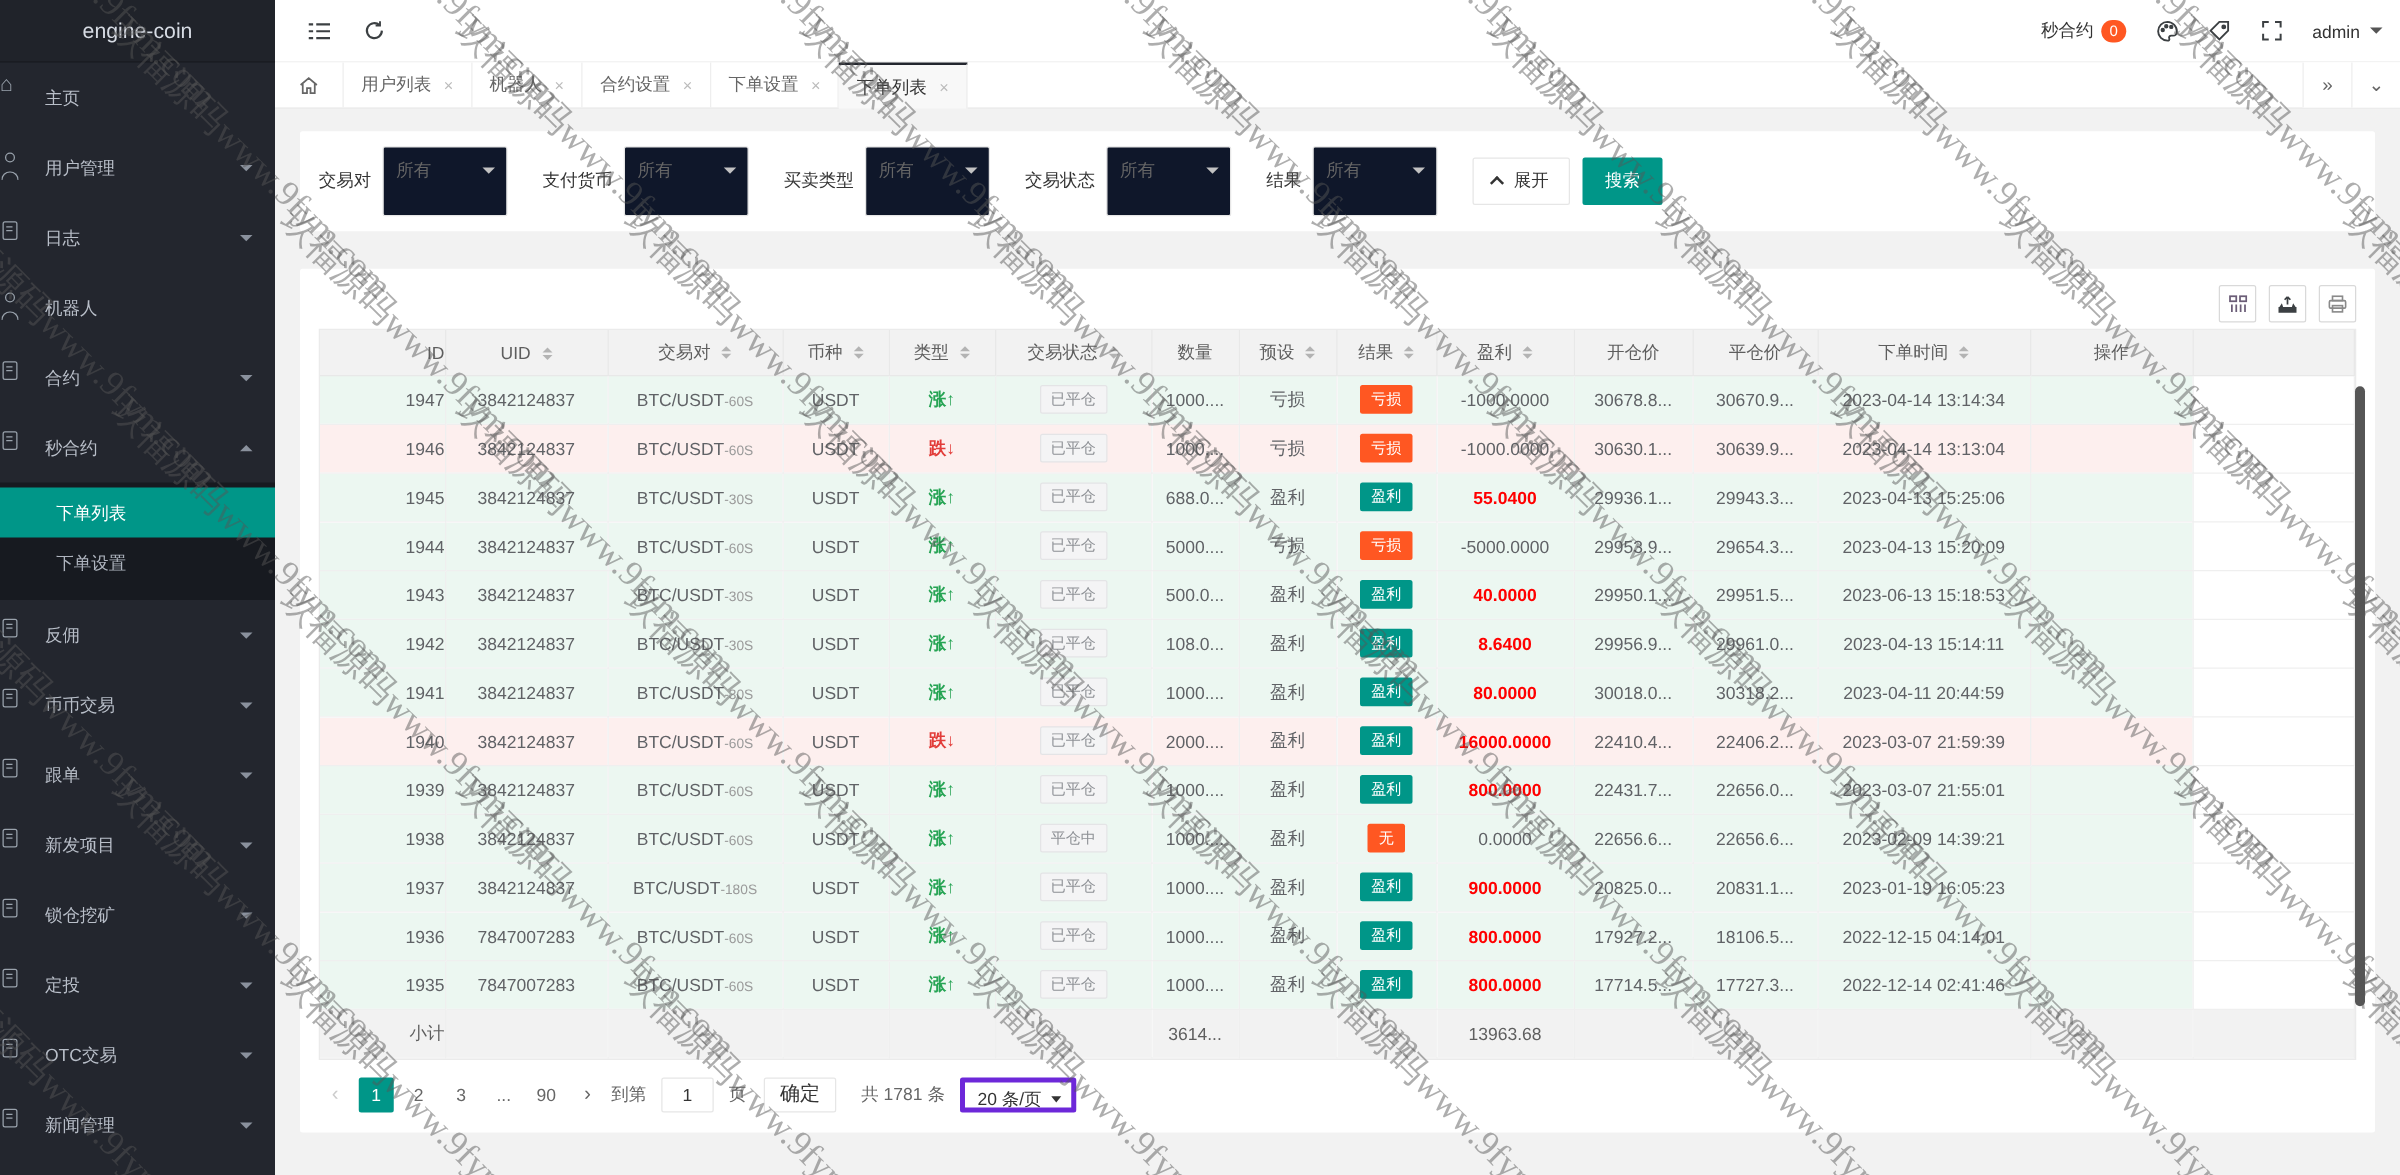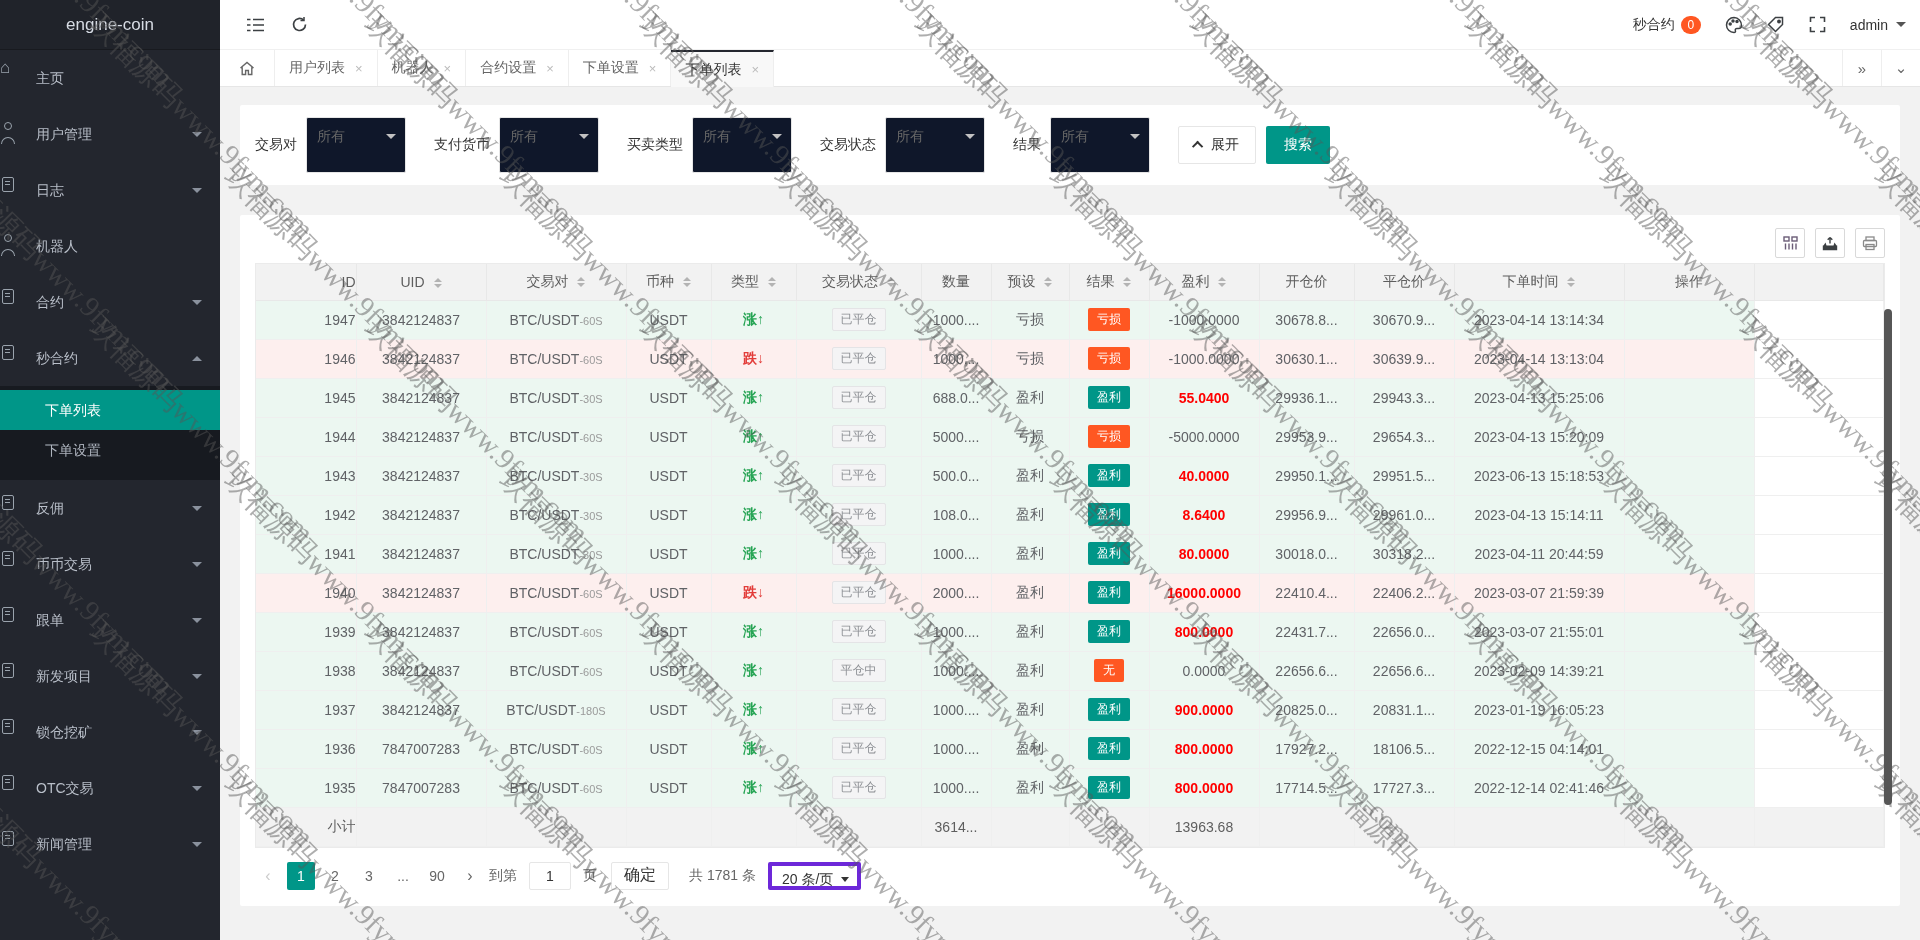--- a/index.html
+++ b/index.html
@@ -152,20 +152,24 @@
         <div class="nav-item caret-down">
           <span class="nav-icon icon-doc"></span><span class="nav-label">跟单</span>
           <span class="caret"></span>
         </div>
         <div class="nav-item caret-down">
           <span class="nav-icon icon-doc2"></span><span class="nav-label">新发项目</span>
           <span class="caret"></span>
         </div>
         <div class="nav-item caret-down">
           <span class="nav-icon icon-doc"></span><span class="nav-label">锁仓挖矿</span>
+          <span class="caret"></span>
+        </div>
+        <div class="nav-item caret-down">
+          <span class="nav-icon icon-doc"></span><span class="nav-label">定投</span>
           <span class="caret"></span>
         </div>
         <div class="nav-item caret-down">
           <span class="nav-icon icon-doc"></span><span class="nav-label">OTC交易</span>
           <span class="caret"></span>
         </div>
         <div class="nav-item caret-down">
           <span class="nav-icon icon-doc2"></span><span class="nav-label">新闻管理</span>
           <span class="caret"></span>
         </div>

